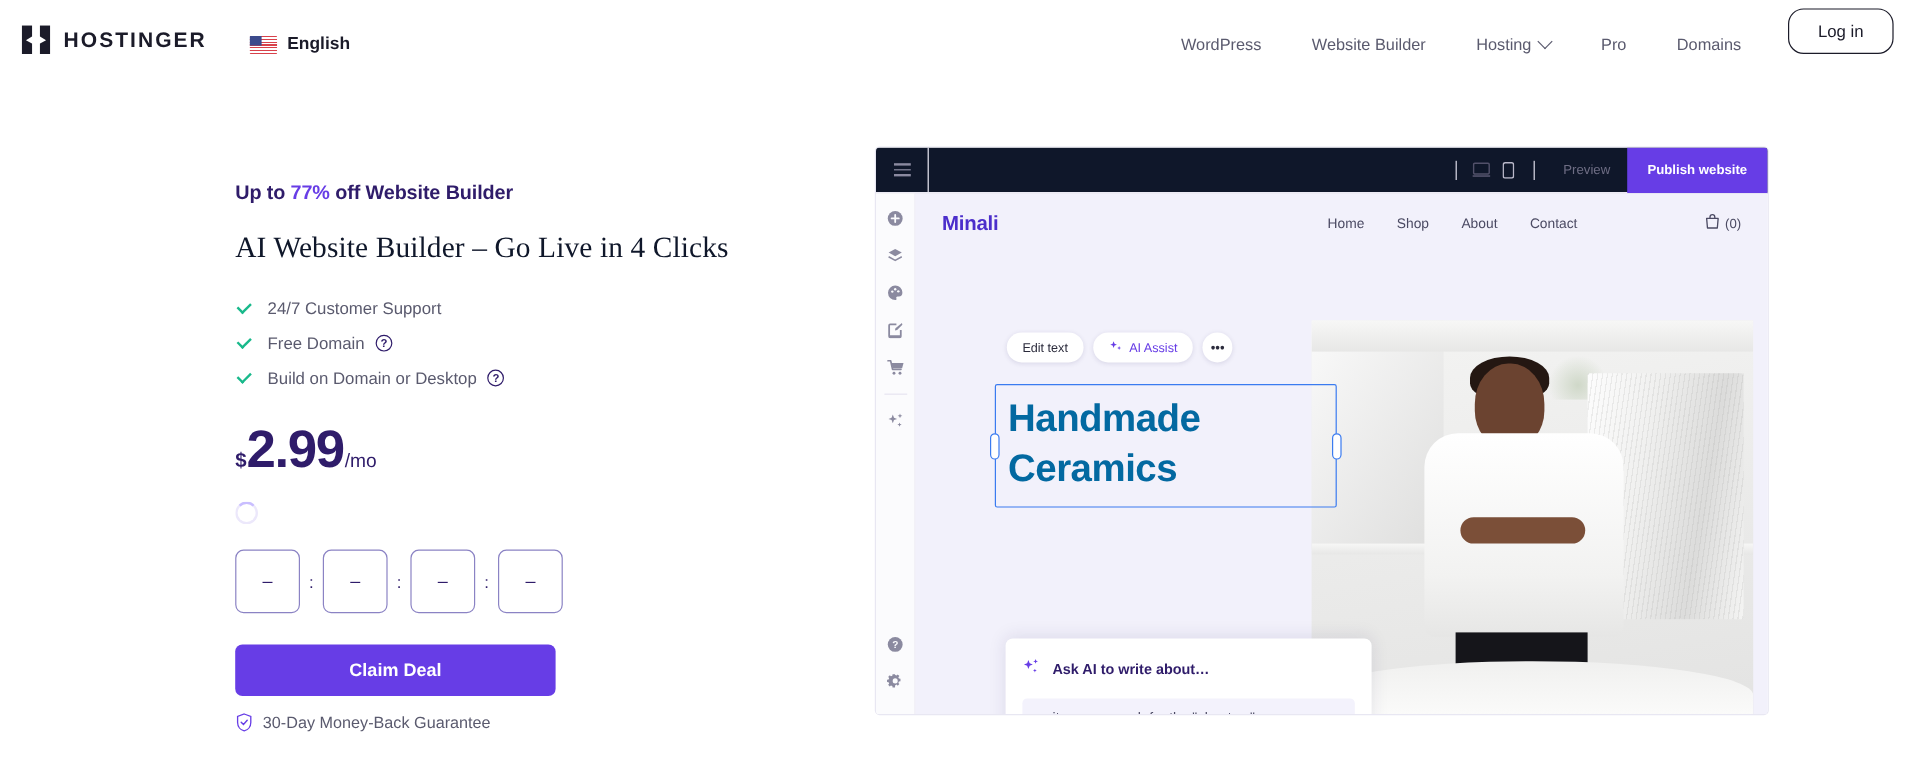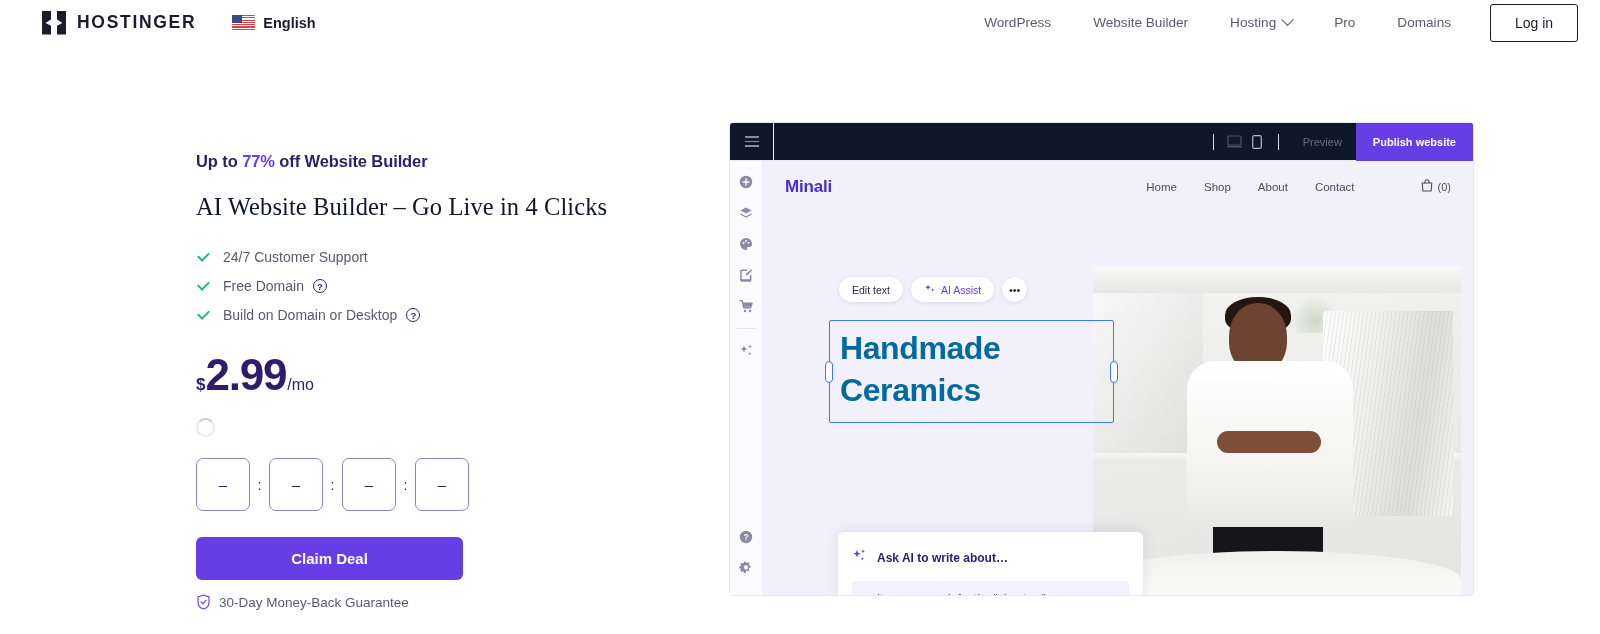--- a/index.html
+++ b/index.html
@@ -10,21 +10,21 @@
     background: #ffffff;
     color: #1b1b29;
     overflow: hidden;
     position: relative;
   }
 
   
   .topnav {
     position: absolute; top: 0; left: 0;
     width: 1600px; height: 45px;
-    display: flex; align-items: center; padding-left: 24px;
+    display: flex; align-items: flex-end;
   }
   .brand-block { display: flex; align-items: center; margin-left: 18px; }
   .logo-mark { width: 24px; height: 24px; position: relative; }
   .logo-mark .lm-a, .logo-mark .lm-b {
     position: absolute; width: 9px; height: 24px; background: #1b1b29;
   }
   .logo-mark .lm-a { left: 0; clip-path: polygon(0 0,100% 0,100% 38%,40% 52%,100% 64%,100% 100%,0 100%); }
   .logo-mark .lm-b { right: 0; clip-path: polygon(0 0,100% 0,100% 100%,0 100%,0 64%,60% 52%,0 38%); }
   .logo-word {
     margin-left: 11px; font-size: 17.5px; font-weight: 700;
@@ -52,21 +52,21 @@
     font-size: 13.6px; color: #5a5a6e; padding: 0 21px;
     display: flex; align-items: center; gap: 7px; white-space: nowrap;
     cursor: pointer;
   }
   .chev {
     width: 9px; height: 9px; border-right: 1.8px solid #5a5a6e;
     border-bottom: 1.8px solid #5a5a6e; transform: rotate(45deg) translate(-2px,-2px);
   }
   .login-btn {
     margin-left: 18px; margin-right: 22px;
-    border: 1.4px solid #1b1b29; border-radius: 3px;
+    border: 1.4px solid #1b1b29; border-radius: 13px;
     height: 38px; min-width: 88px; padding: 0 18px;
     display: flex; align-items: center; justify-content: center;
     font-size: 14px; color: #1b1b29; cursor: pointer; background: #fff;
   }
 
   
   .hero { position: absolute; left: 196px; top: 152px; width: 470px; }
   .eyebrow {
     font-size: 16.5px; font-weight: 700; color: #2f1c6a; letter-spacing: -0.1px;
   }
@@ -153,21 +153,21 @@
     width: 33px; background: #fbfbfd; border-right: 1px solid #eceaf4;
     display: flex; flex-direction: column; align-items: center;
     padding-top: 10px; flex: none;
   }
   .rail-ico { width: 22px; height: 22px; margin-bottom: 9px; display: flex; align-items: center; justify-content: center; cursor: pointer; }
   .rail-div { width: 19px; height: 1px; background: #e6e4f0; margin: 2px 0 10px; }
   .rail-bottom { margin-top: auto; padding-bottom: 8px; display: flex; flex-direction: column; align-items: center; }
 
   .canvas { flex: 1; background: #f2f1fb; position: relative; overflow: hidden; }
   .site-nav {
-    height: 52px; display: flex; align-items: center; padding: 0 22px;
+    height: 52px; display: flex; align-items: center; padding: 0 22px; gap: 40px;
   }
   .site-brand { font-size: 17px; font-weight: 700; color: #4b2ecb; letter-spacing: -0.2px; }
   .site-links { margin-left: auto; display: flex; gap: 27px; }
   .site-link { font-size: 11.5px; color: #4b4a63; cursor: pointer; }
   .cart-wrap { margin-left: 66px; display: flex; align-items: center; gap: 5px; }
   .cart-count { font-size: 11px; color: #4b4a63; }
 
   .hero-photo {
     position: absolute; right: 12px; top: 106px;
     width: 368px; height: 330px; overflow: hidden;

